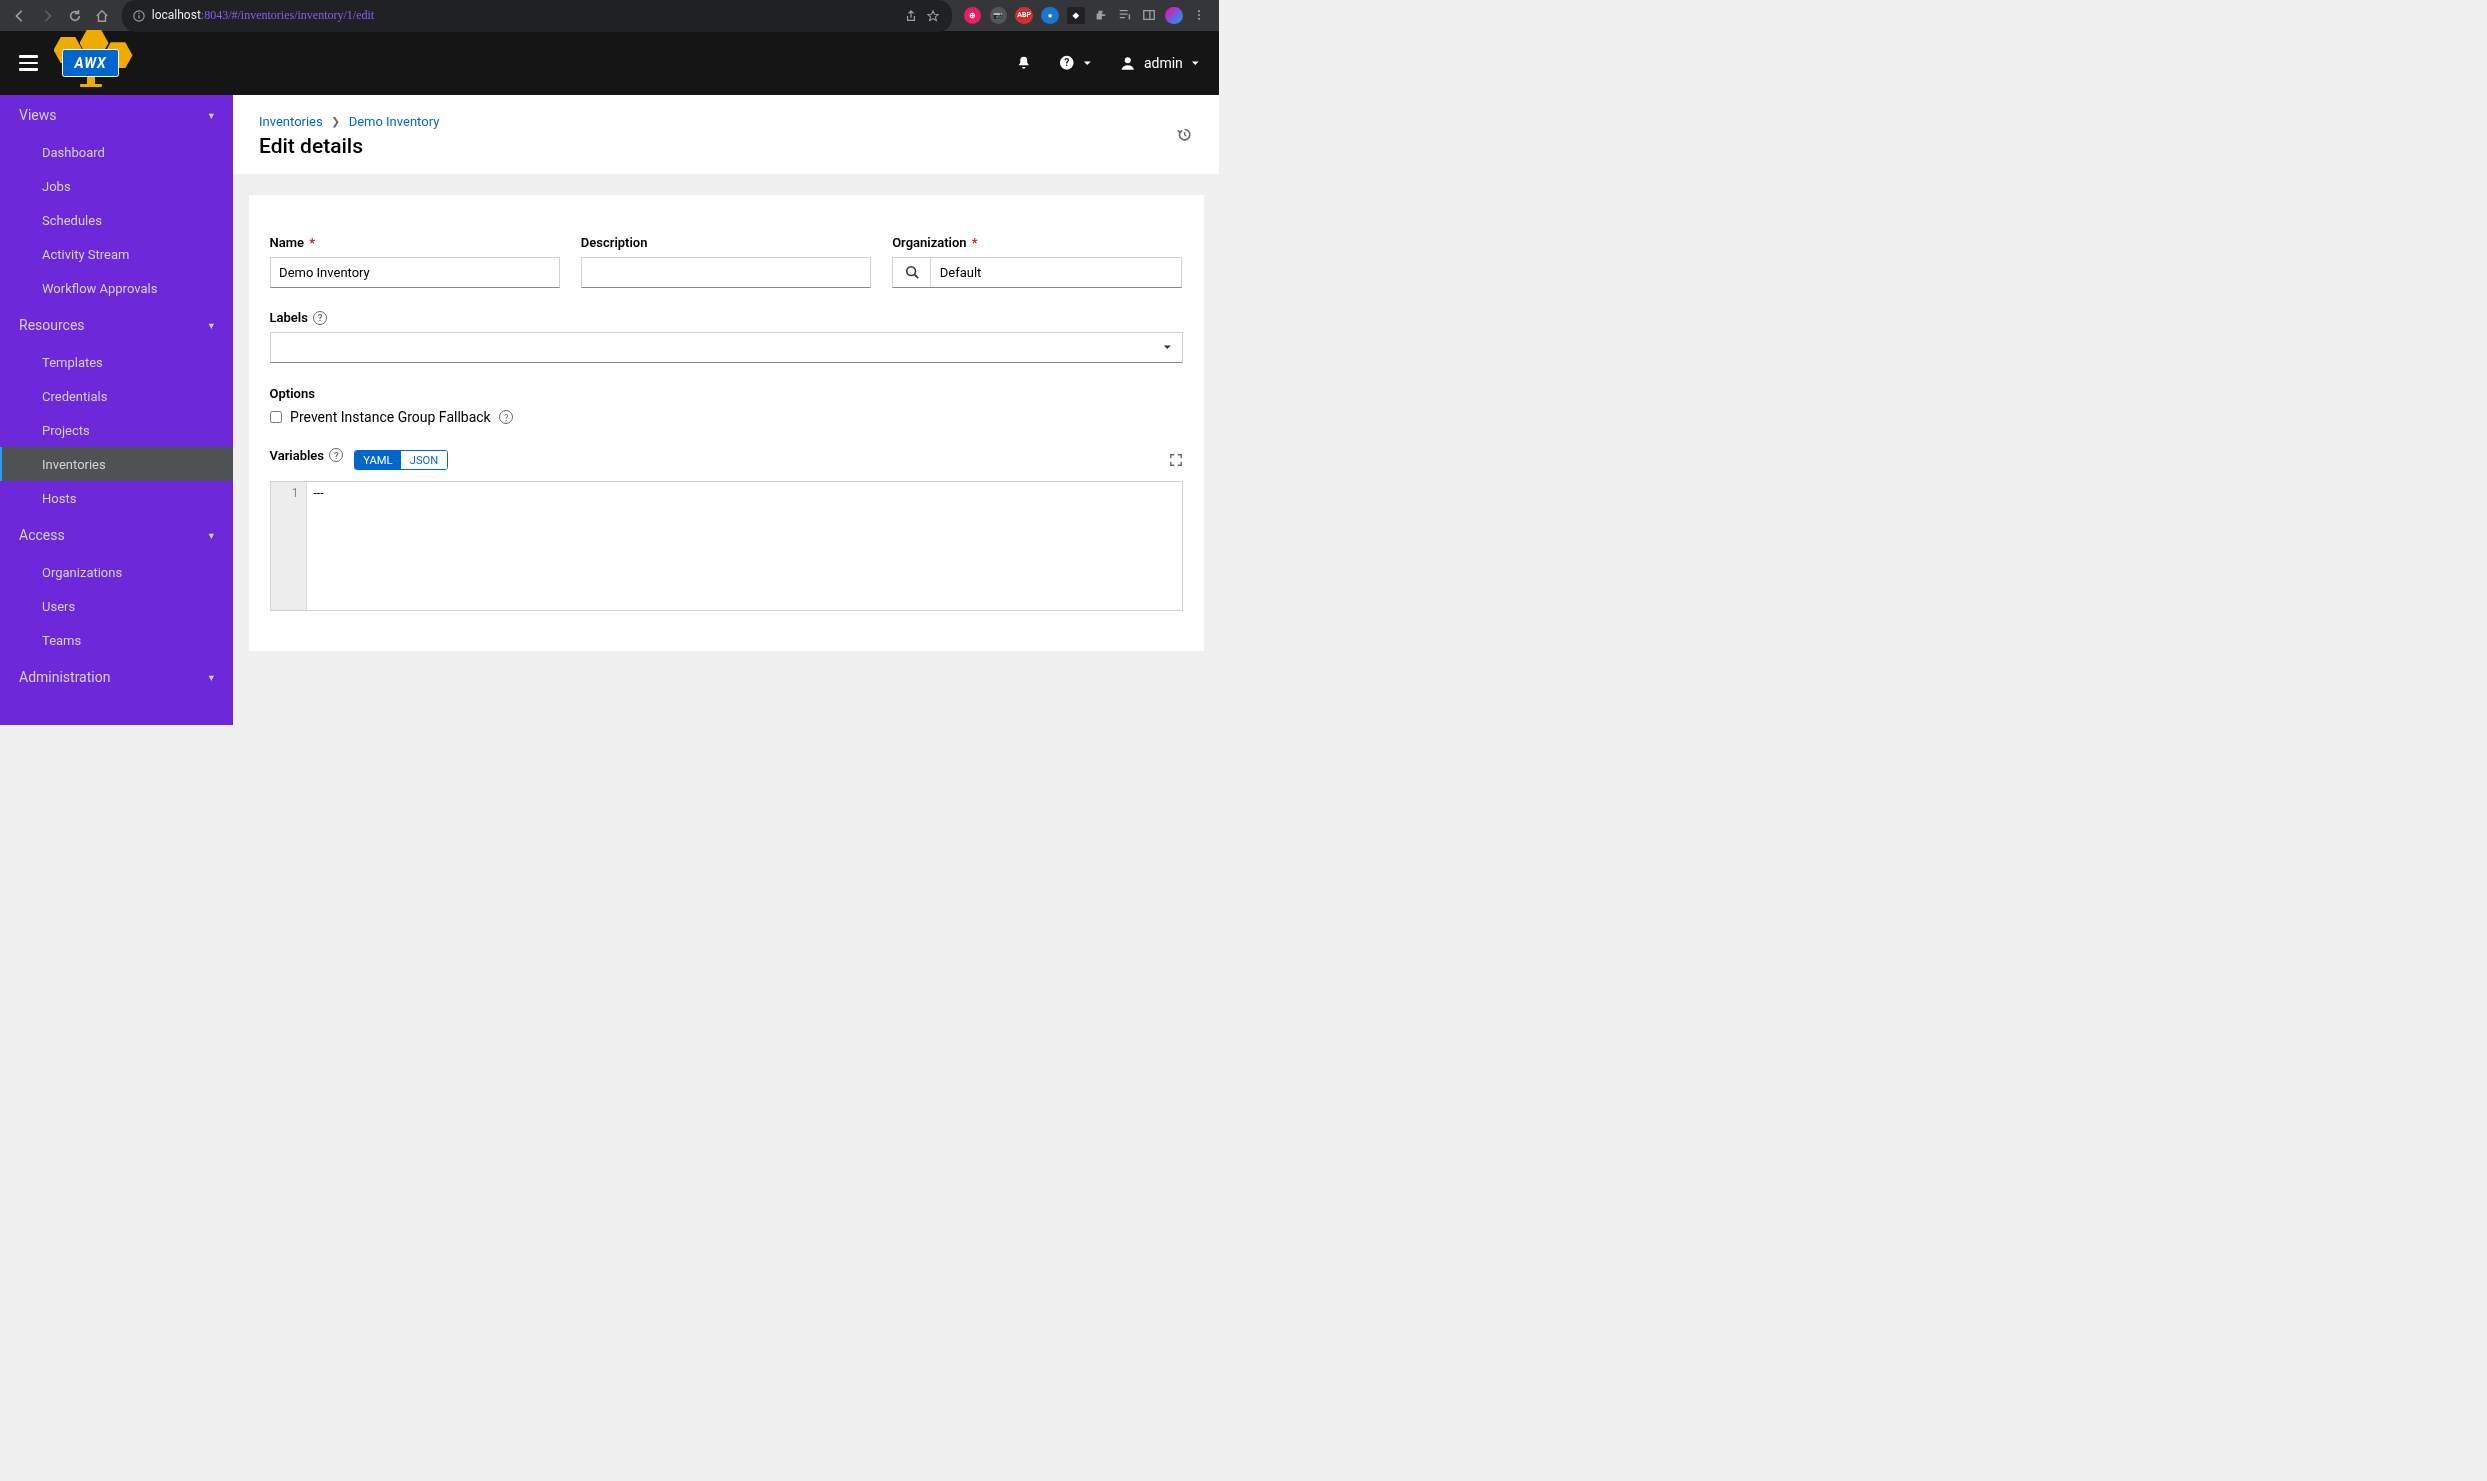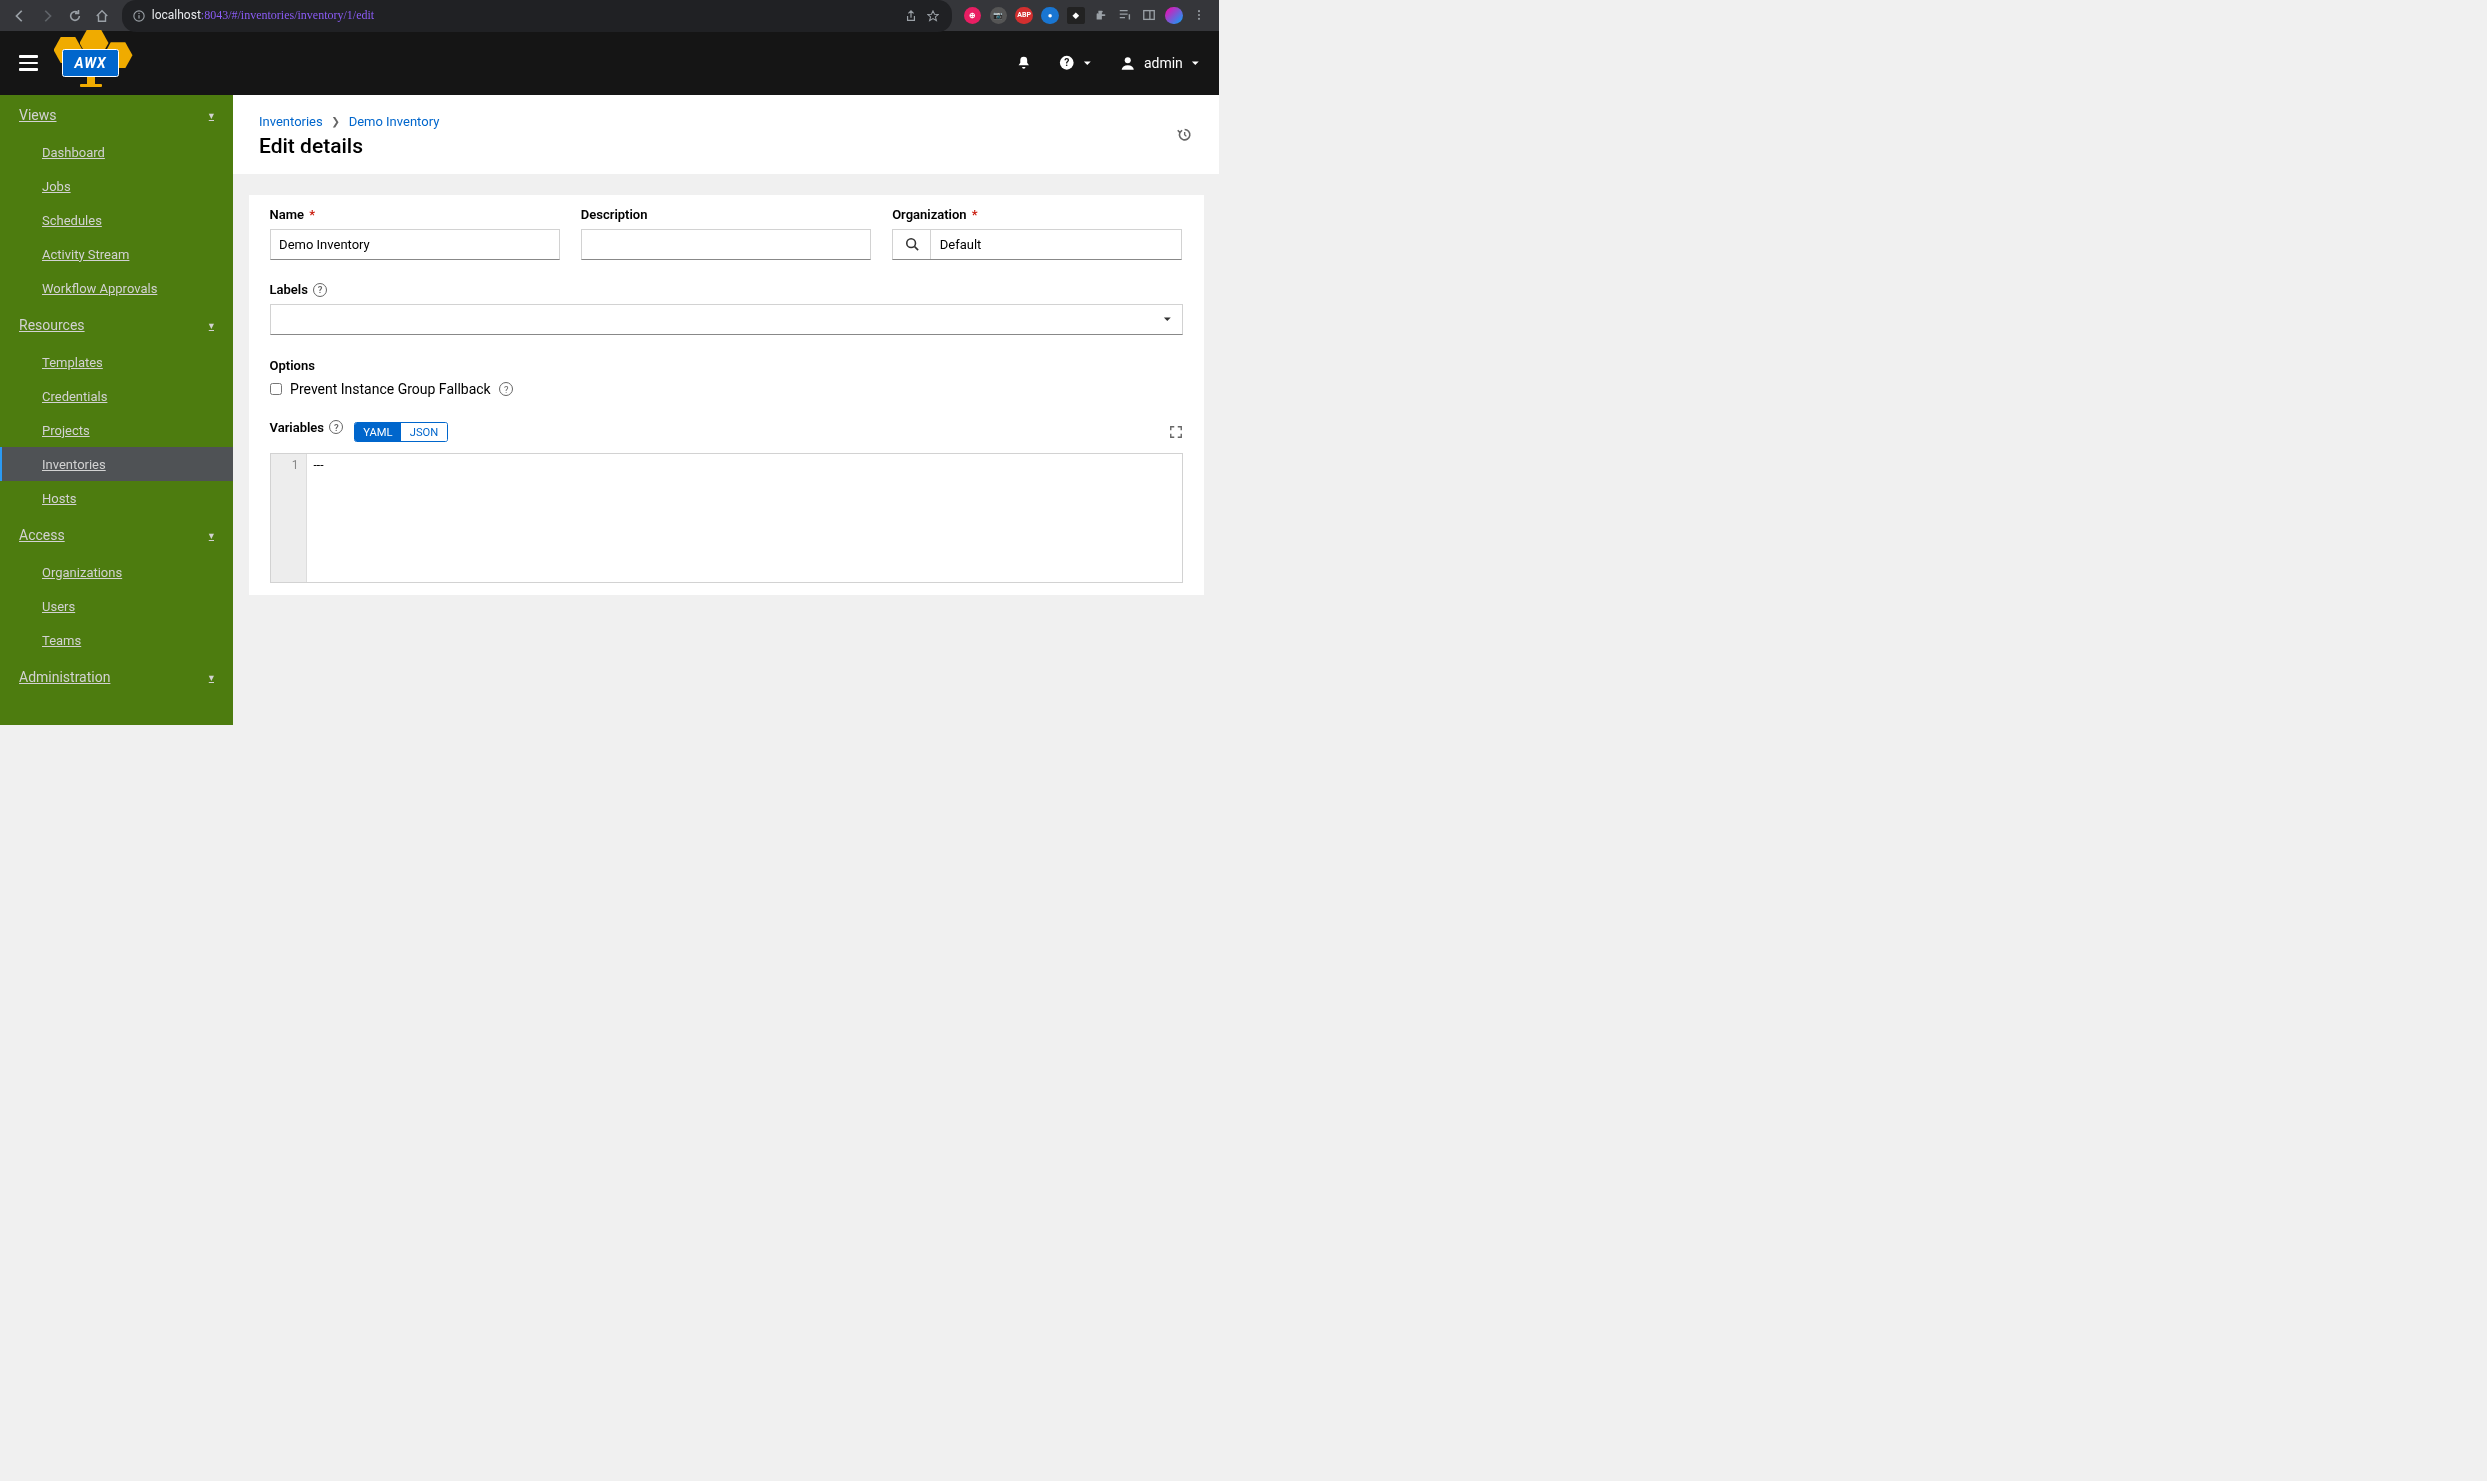--- a/index.html
+++ b/index.html
@@ -25,38 +25,38 @@
 .logo-wrap { position:relative; width:83px; height:52px; }
 .hex { position:absolute; width:29px; height:26px; background:#f0ab00; clip-path: polygon(25% 0, 75% 0, 100% 50%, 75% 100%, 25% 100%, 0 50%); }
 .logo-label { position:absolute; left:8.6px; top:12px; width:57px; height:28px; background:#0066cc; border:1.7px solid white; border-radius:2.6px; color:white; font-weight:bold; font-size:14px; display:flex; align-items:center; justify-content:center; font-style:italic; letter-spacing:0.9px; }
 .logo-stand { position:absolute; left:33px; top:40px; width:8.6px; height:7px; background:#f0ab00; }
 .logo-base { position:absolute; left:26px; top:47px; width:22.5px; height:2.6px; background:#f0ab00; border-radius:0.9px; }
 .header-right { display:flex; align-items:center; gap:28px; color:white; }
 .header-icon-group { display:flex; align-items:center; gap:8.6px; cursor:pointer; }
 
 
 .app-body { display:flex; height: calc(100% - 95px); }
-.sidebar { width:233px; background:#4d7c0f; color:#d2d2d2; overflow-y:auto; position:relative;text-decoration:underline; }
+.sidebar { width:233px; background:#6d28d9; color:#d2d2d2; overflow-y:auto; position:relative; }
 .sidebar::-webkit-scrollbar { width:8.6px; }
 .sidebar::-webkit-scrollbar-thumb { background:#555; border-radius:4.3px; }
 .nav-section-header { padding:12px 19px; display:flex; justify-content:space-between; align-items:center; cursor:pointer; font-size:14px; }
 .nav-section-header .chev { font-size:10.4px; }
 .nav-item { padding:9.5px 19px 9.5px 40px; font-size:13px; cursor:pointer; border-left:2.6px solid transparent; }
 .nav-item.active { background:#4f5255; border-left:2.6px solid #2b9af3; }
 
 
 .main { flex:1; background:#f0f0f0; overflow-y:auto; position:relative; }
 .page-header-card { background:white; padding:19px 26px 15.5px; margin-bottom:21px; position:relative; }
 .breadcrumb { display:flex; align-items:center; gap:8.6px; font-size:13px; margin-bottom:5.2px; }
 .breadcrumb a { color:#06c; text-decoration:none; cursor:pointer; }
 .breadcrumb .sep { color:#666; font-size:10.4px; }
 .page-title { font-size:21px; font-weight:500; }
 .history-btn { position:absolute; right:26px; top:31px; color:#666; cursor:pointer; }
 
-.form-card { background:white; margin:0 15.5px 21px; padding:12px 21px; }
+.form-card { background:white; margin:0 15.5px 21px; padding:40px 21px; }
 .form-row { display:flex; gap:21px; margin-bottom:22.5px; flex-wrap:wrap; }
 .form-group { flex:1; min-width:242px; }
 .form-label { font-weight:600; font-size:13px; margin-bottom:7px; display:flex; align-items:center; gap:5.2px; }
 .req { color:#c9190b; }
 .input-wrap { display:flex; border:0.9px solid #d2d2d2; border-bottom:1.7px solid #888; background:white; height:31px; }
 .input-wrap input { flex:1; border:none; outline:none; padding:0 8.6px; font-size:13px; background:transparent; }
 .lookup-btn { width:38px; border-right:0.9px solid #d2d2d2; display:flex; align-items:center; justify-content:center; cursor:pointer; }
 .lookup-value { flex:1; padding:0 8.6px; display:flex; align-items:center; font-size:13px; }
 .help-icon { width:14px; height:14px; border:0.9px solid #666; border-radius:50%; display:inline-flex; align-items:center; justify-content:center; font-size:9.5px; color:#666; cursor:pointer; }
 

